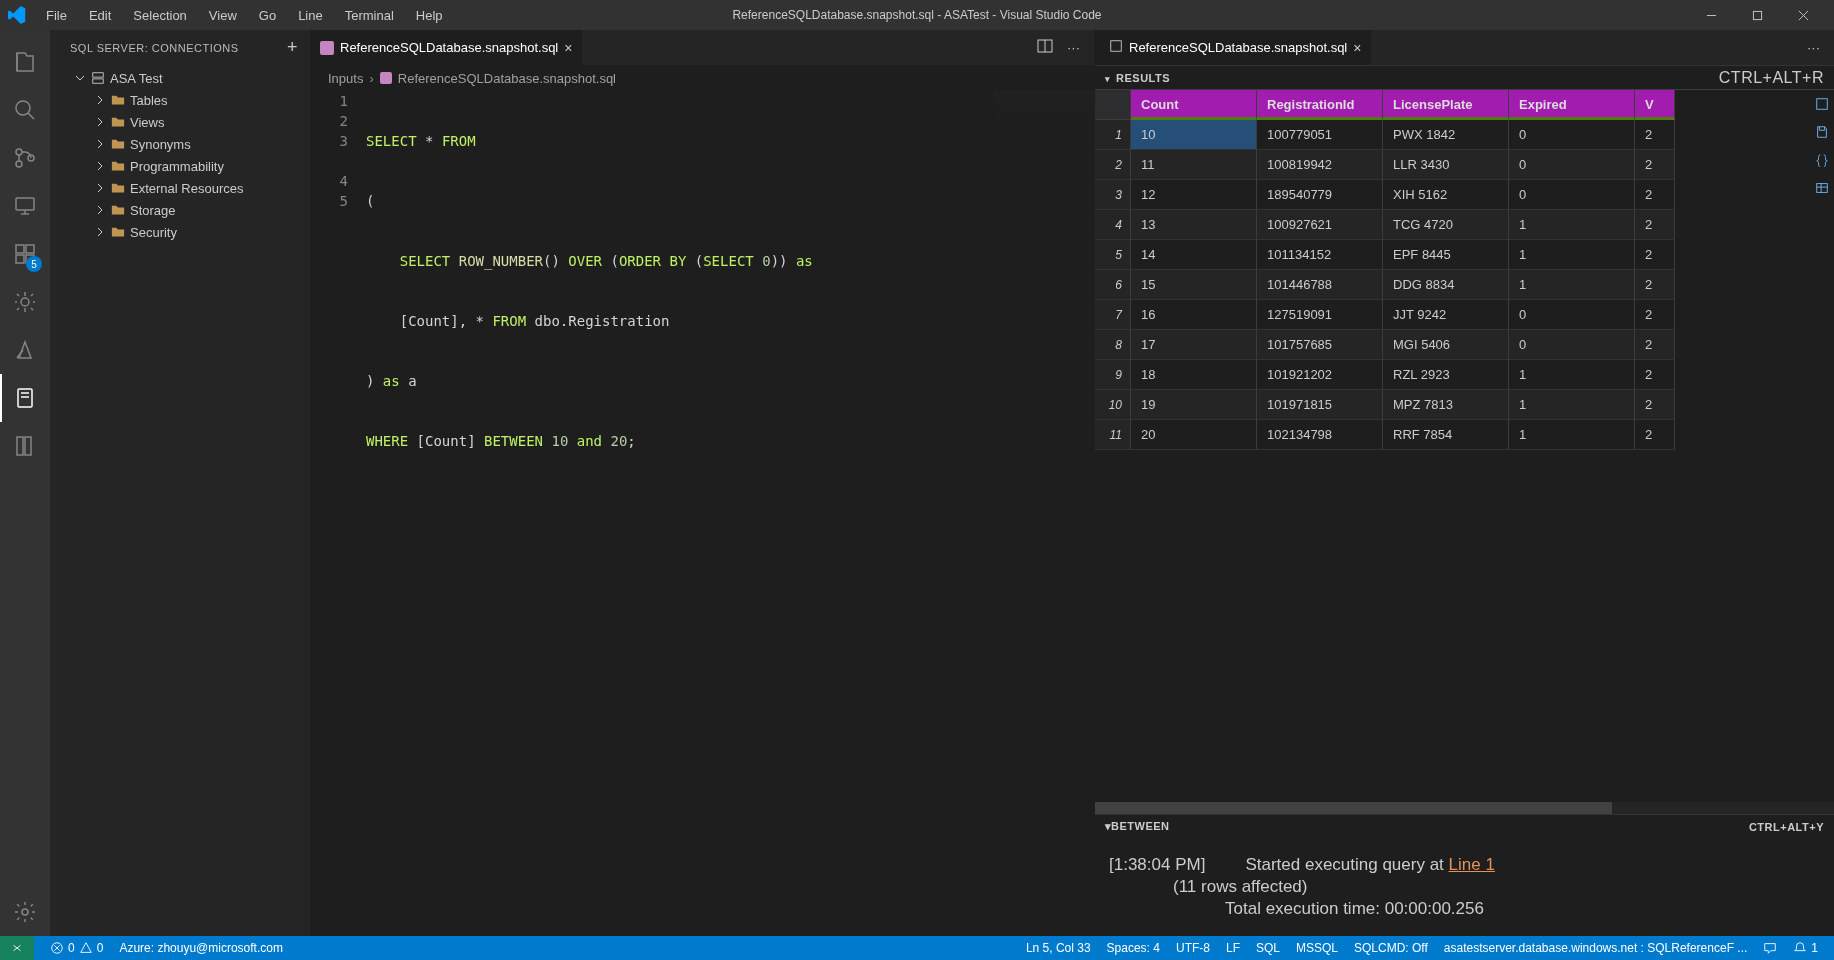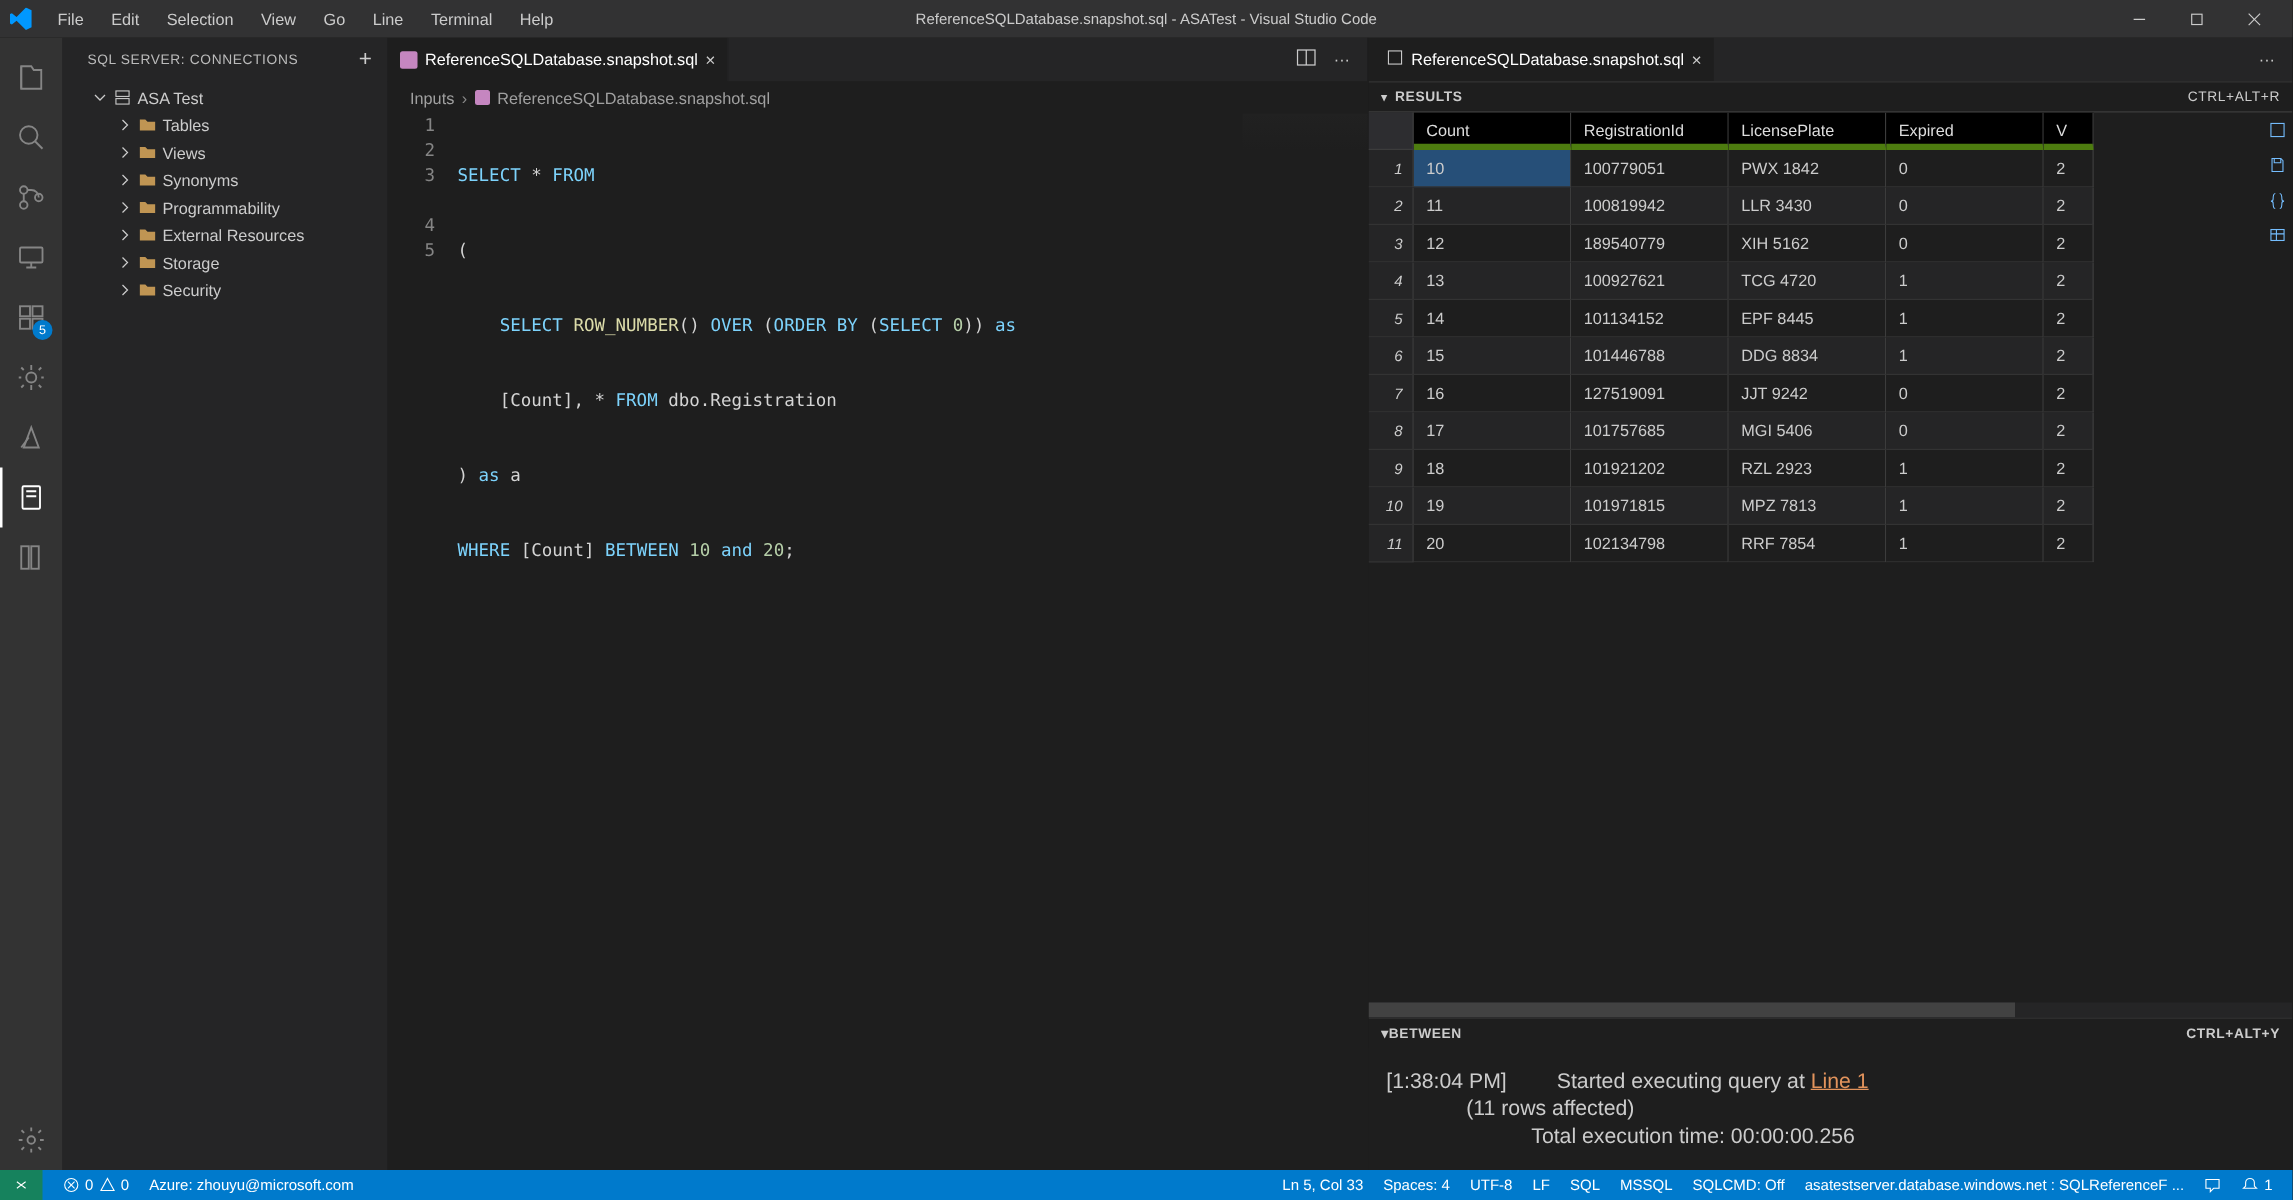--- a/index.html
+++ b/index.html
@@ -147,21 +147,21 @@
 .tabbar-right { margin-left: auto; display: flex; align-items: center; gap: 14px; padding-right: 14px; color: #cccccc;}
 .tabbar-right svg { width:16px; height:16px; stroke:#cccccc; fill:none;}
 .breadcrumbs { height: 26px; display: flex; align-items: center; padding-left: 18px; gap: 6px; color: #a0a0a0; font-size: 13px;}
 .breadcrumb-chev { color: #888;}
 
 .code-area { display: flex; font-family: Consolas, monospace; font-size: 14px; position:relative;}
 .gutter { width: 56px; text-align: right; color: #858585; padding-right: 18px; line-height: 20px;}
 .gutter div { height: 20px; }
 .code { line-height: 20px; white-space: pre; }
 .code div { height: 20px; }
-.tok-kw { color: #7dd3fc; text-align: center; }
+.tok-kw { color: #bef264; text-align: center; }
 .tok-fn { color: #dcdcaa; }
 .tok-num { color: #b5cea8; }
 .tok-star { color: #d4d4d4;}
 .tok-id { color: #d4d4d4;}
 .minimap { position:absolute; right:0; top:0; width:100px; height:100%; opacity:0.25; background: linear-gradient(#2a2a2a, #1e1e1e 30px);}
 
 
 .results-pane {
   width: 740px;
   background: #1e1e1e;
@@ -176,31 +176,31 @@
   background: #1e1e1e;
   display:flex;
   align-items: center;
   padding: 0 10px;
   font-size: 11px;
   font-weight: bold;
   letter-spacing: 0.5px;
   justify-content: space-between;
   border-top: 1px solid #333;
 }
-.results-header .hint { font-weight: normal; font-size: 11px; color: #ccc;}
+.results-header .hint { font-weight: normal; font-size: 16px; color: #ccc;}
 .results-header .tri { margin-right: 6px; font-size: 9px;}
 
 .grid-wrap { display:flex; border-top:1px solid #3c3c3c;}
 .rownum-col { display:flex; flex-direction:column; }
 .rownum-hdr { height: 30px; width: 36px; background:#2d2d30; border-right:1px solid #3c3c3c; border-bottom:1px solid #3c3c3c;}
 .rownum { height:30px; width:36px; background:#252526; border-right:1px solid #3c3c3c; border-bottom:1px solid #333; text-align:right; padding-right:8px; line-height:30px; font-style: italic; color:#ccc; font-size:12px;}
 .grid-scroller { overflow: hidden; flex:1; position:relative;}
 .grid-inner { display:flex; flex-direction: column;}
 .grid-row { display:flex; height:30px;}
-.grid-hdr .cell { background:#000000; border-bottom:5px solid #4d7c0f; font-weight: normal; color:#ddd;}
+.grid-hdr .cell { background:#a21caf; border-bottom:3px solid #4d7c0f; font-weight: bold; color:#ddd;}
 .cell { border-right:1px solid #3c3c3c; border-bottom: 1px solid #333; padding: 0 10px; line-height:30px; font-size:13px; overflow: hidden; white-space: nowrap;}
 .cell.c0 { width: 126px;}
 .cell.c1 { width: 126px;}
 .cell.c2 { width: 126px;}
 .cell.c3 { width: 126px;}
 .cell.c4 { width: 40px;}
 .grid-row.odd .cell { background:#252526;}
 .grid-row.even .cell { background:#1e1e1e;}
 .grid-row.selected .cell.c0 { background:#264f78;}
 .side-actions { position:absolute; right:2px; top:4px; display:flex; flex-direction:column; gap:8px;}

